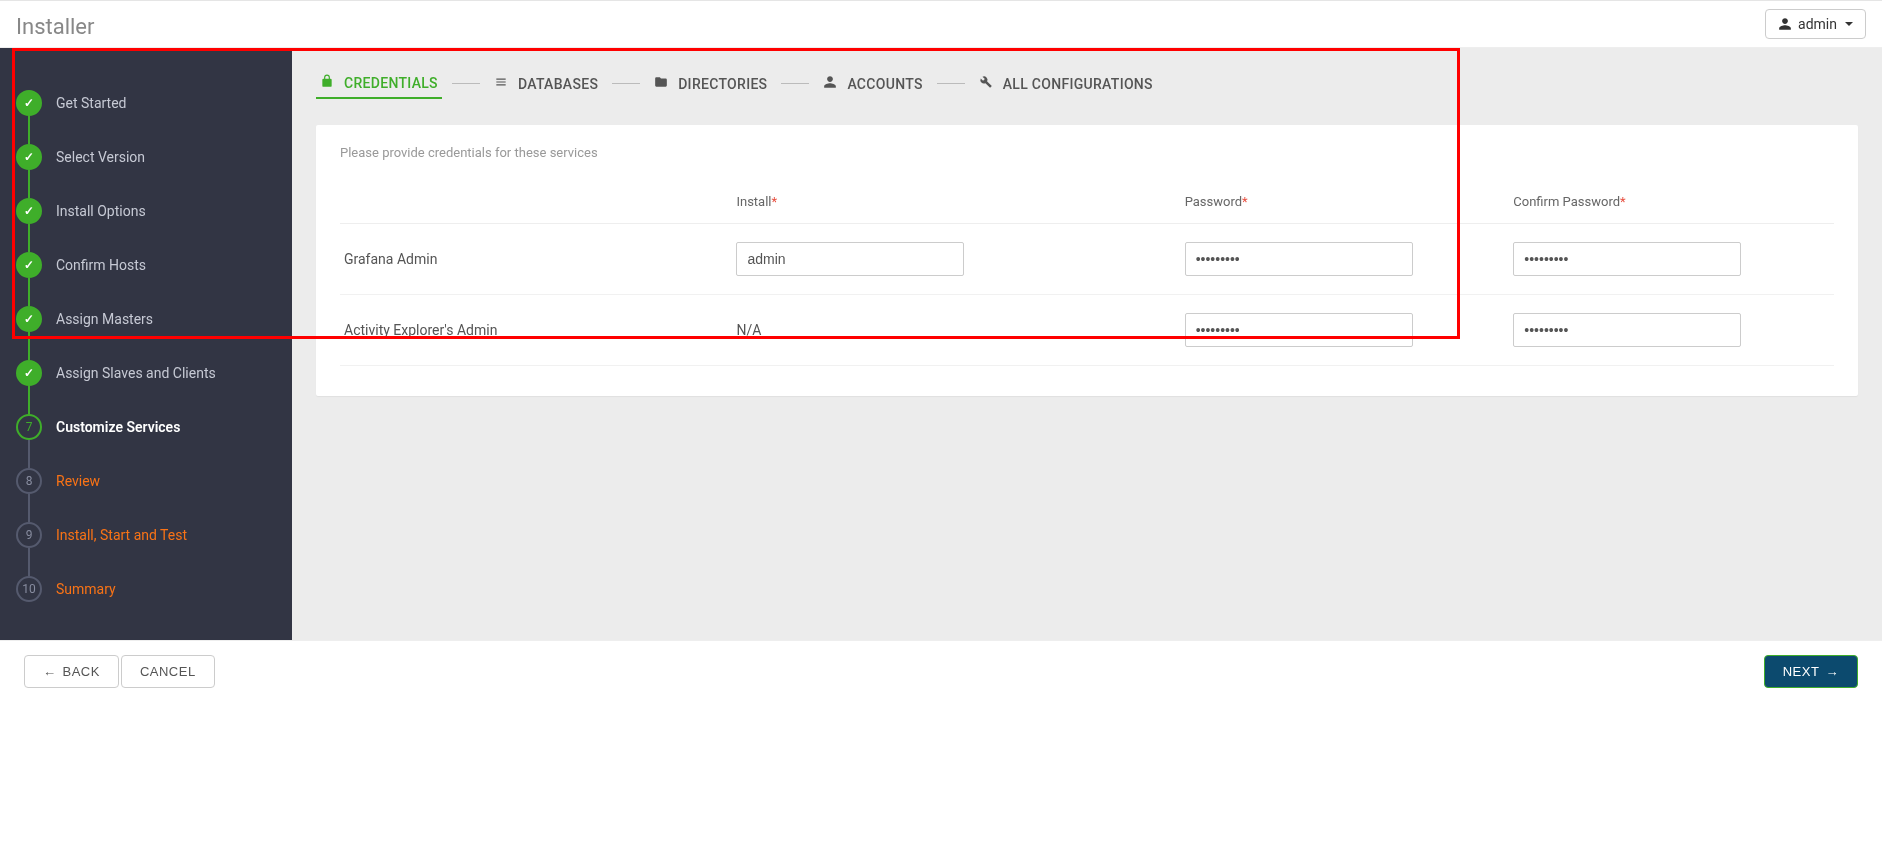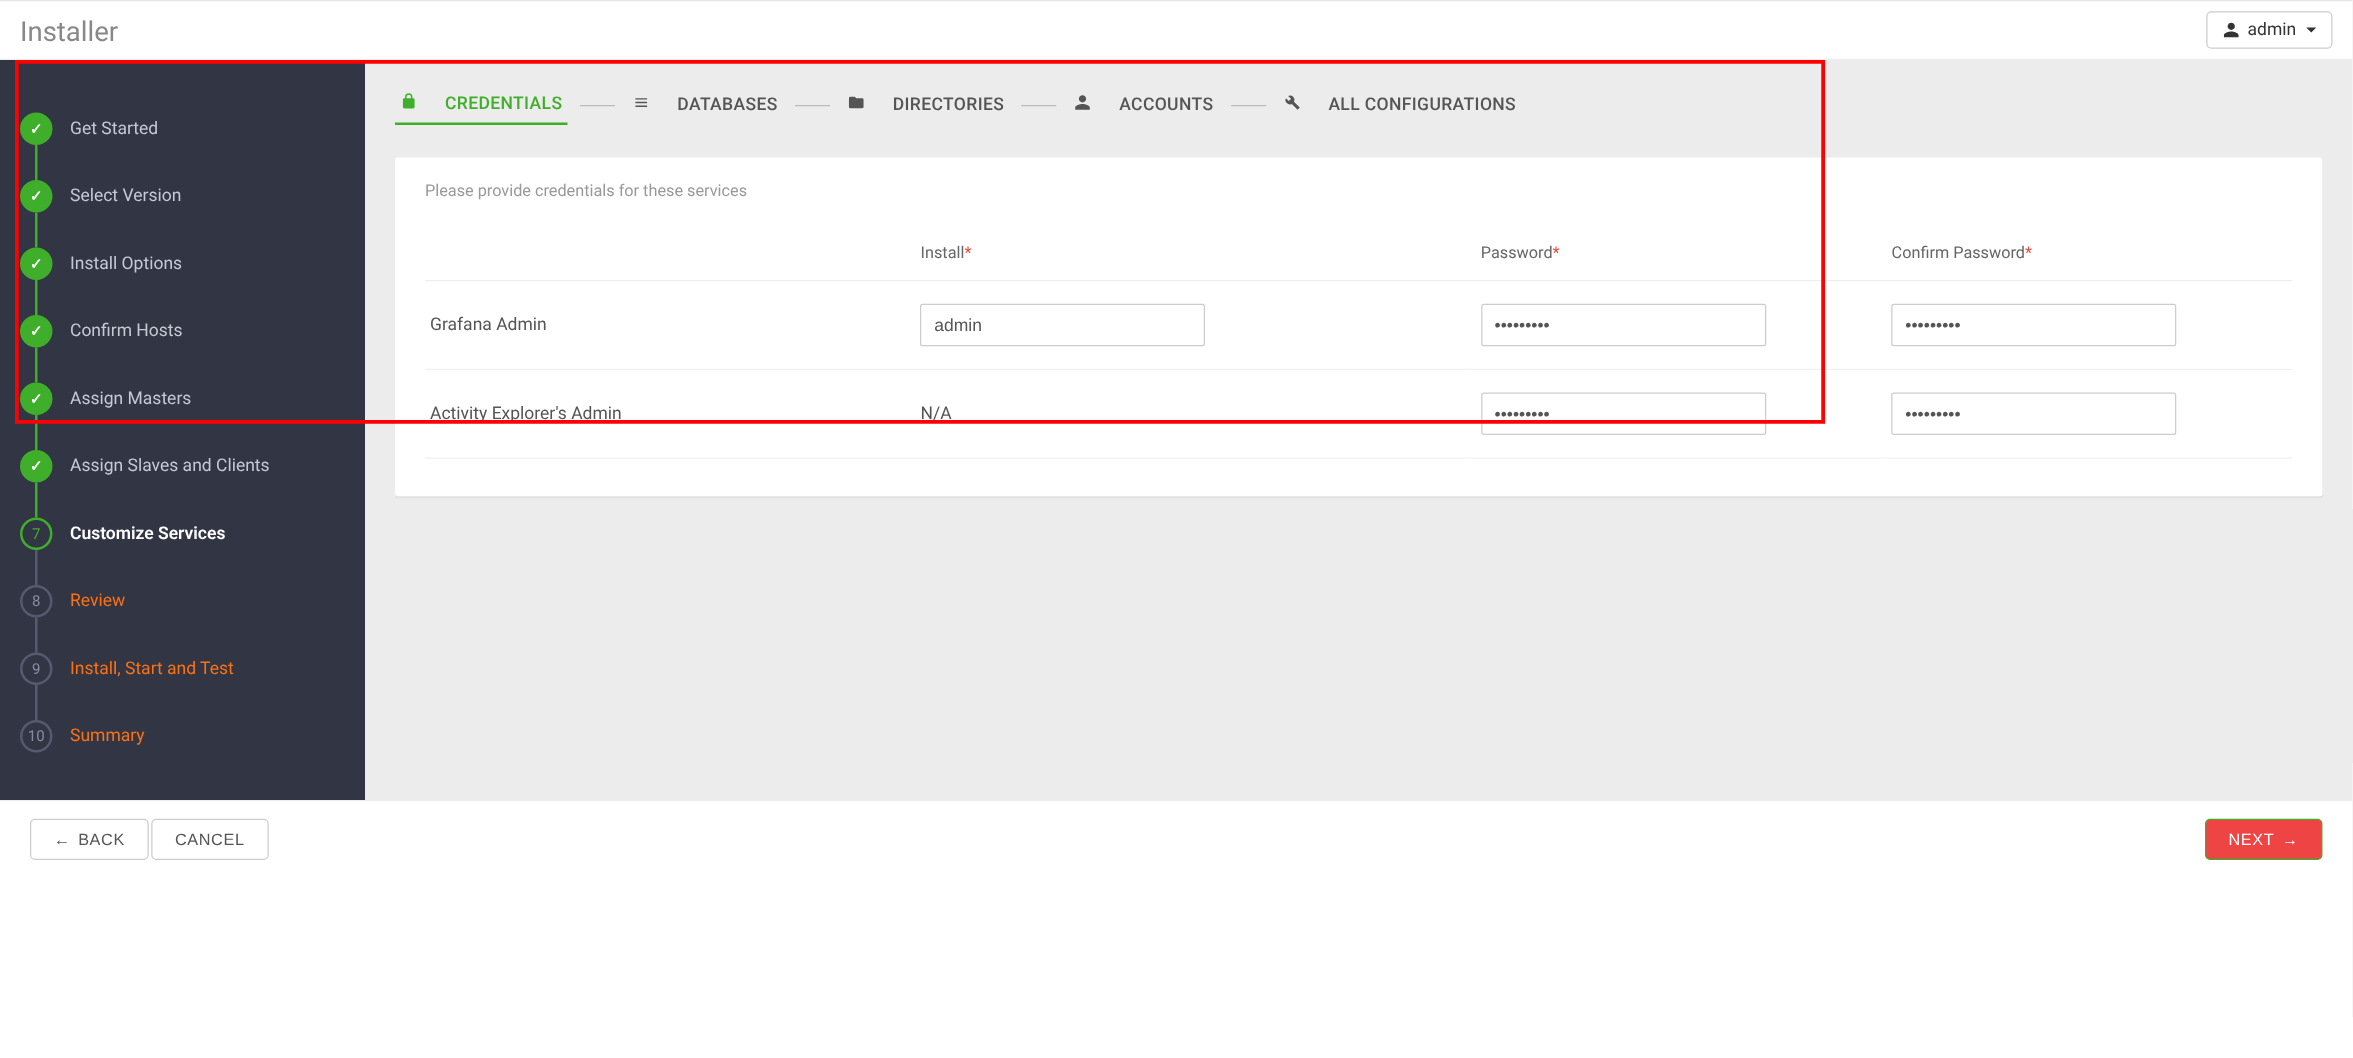--- a/index.html
+++ b/index.html
@@ -128,21 +128,21 @@
   }
   .tabs {
     display: flex;
     align-items: center;
     gap: 10px;
     margin-bottom: 26px;
   }
   .tab {
     display: flex;
     align-items: center;
-    gap: 22px;
+    gap: 10px;
     color: #555;
     font-size: 14px;
     font-weight: 500;
     padding: 6px 4px;
     cursor: pointer;
     letter-spacing: 0.3px;
   }
   .tab.active {
     color: #3fae2a;
     border-bottom: 2px solid #3fae2a;
@@ -206,21 +206,21 @@
     padding: 8px 18px;
     border-radius: 4px;
     font-size: 13px;
     cursor: pointer;
     border: 1px solid #ccc;
     background: #fff;
     color: #555;
     letter-spacing: 0.5px;
   }
   .btn-primary {
-    background: #ef4444;
+    background: #0c4a6e;
     border-color: #3fae2a;
     color: #fff;
   }
   .btn .arrow-left::before { content: "←"; margin-right: 6px; }
   .btn .arrow-right::after { content: " →"; margin-left: 2px; }
   .icon-svg { width: 14px; height: 14px; display: inline-block; }
   .check::before {
     content: "✓";
     font-size: 12px;
     font-weight: bold;

